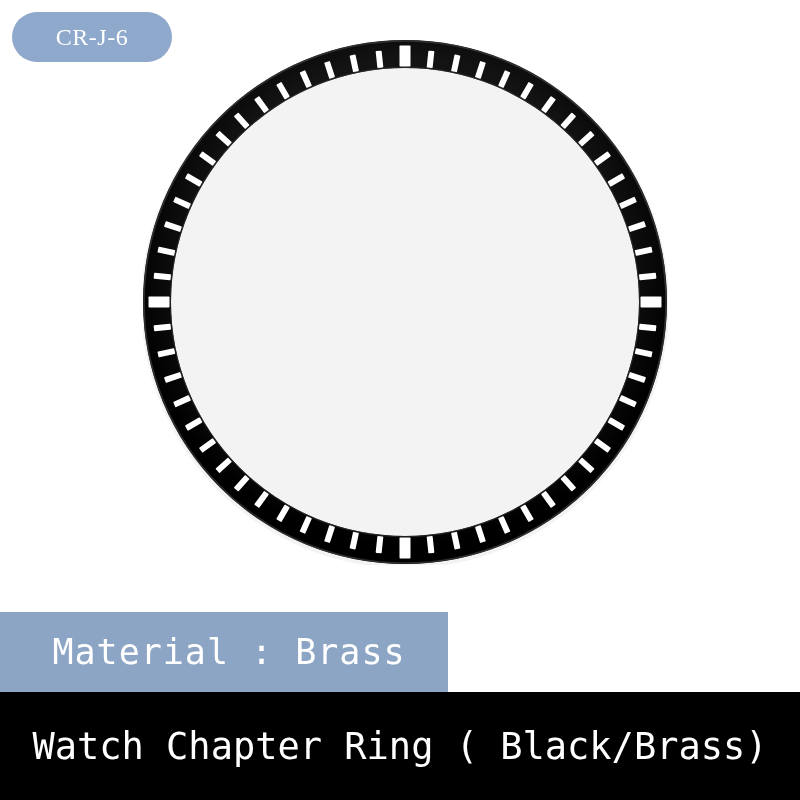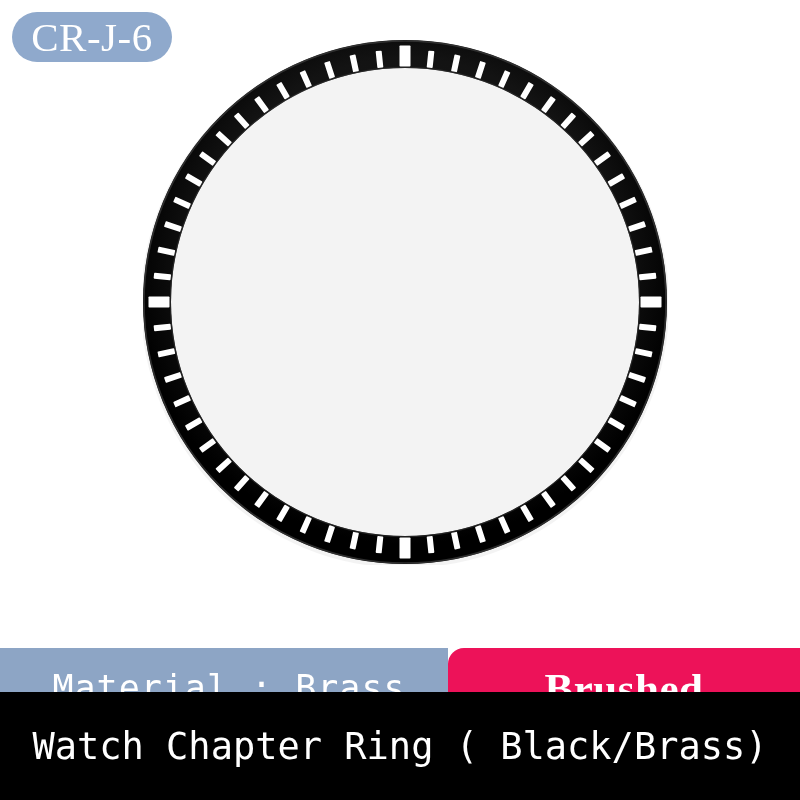--- a/index.html
+++ b/index.html
@@ -25,31 +25,30 @@
     position:absolute;left:12px;top:12px;
     min-width:160px;height:50px;
     border-radius:25px;
     display:flex;align-items:center;justify-content:center;
     padding:0 18px;
     box-sizing:border-box;
     z-index:5;
   }
   #sku-badge .sku-text{
     font-family:"Liberation Serif", serif;
-    font-size:41px;line-height:1;
+    font-size:24px;line-height:1;
     color:#ffffff;
     letter-spacing:0.5px;
     white-space:nowrap;
   }
 
   
   #spec-banner{
     position:absolute;left:0;top:612px;width:800px;height:80px;
     display:flex;
-    margin-top:36px;
   }
   #material-panel{
     flex:0 0 448px;height:80px;
     display:flex;align-items:center;justify-content:center;
     box-sizing:border-box;
     padding-left:10px;
   }
   #material-panel .material-text{
     font-family:"DejaVu Sans Mono", monospace;
     font-size:35px;line-height:1;
@@ -184,20 +183,17 @@
   <div id="sku-badge" style="background: rgb(143, 169, 204);">
     <span class="sku-text">CR-J-6</span>
   </div>
 
 </div>
 
 <div id="spec-banner">
   <div id="material-panel" style="background: rgb(141, 165, 197);">
     <span class="material-text">Material : Brass</span>
   </div>
-  <div id="finish-panel" style="background: rgb(237, 18, 89);">
-    <span class="finish-text">Brushed</span>
-  </div>
 </div>
 
 <div id="title-bar" style="background: rgb(0, 0, 0);">
   <span class="title-text">Watch Chapter Ring ( Black/Brass)</span>
 </div>
 
 </body></html>

